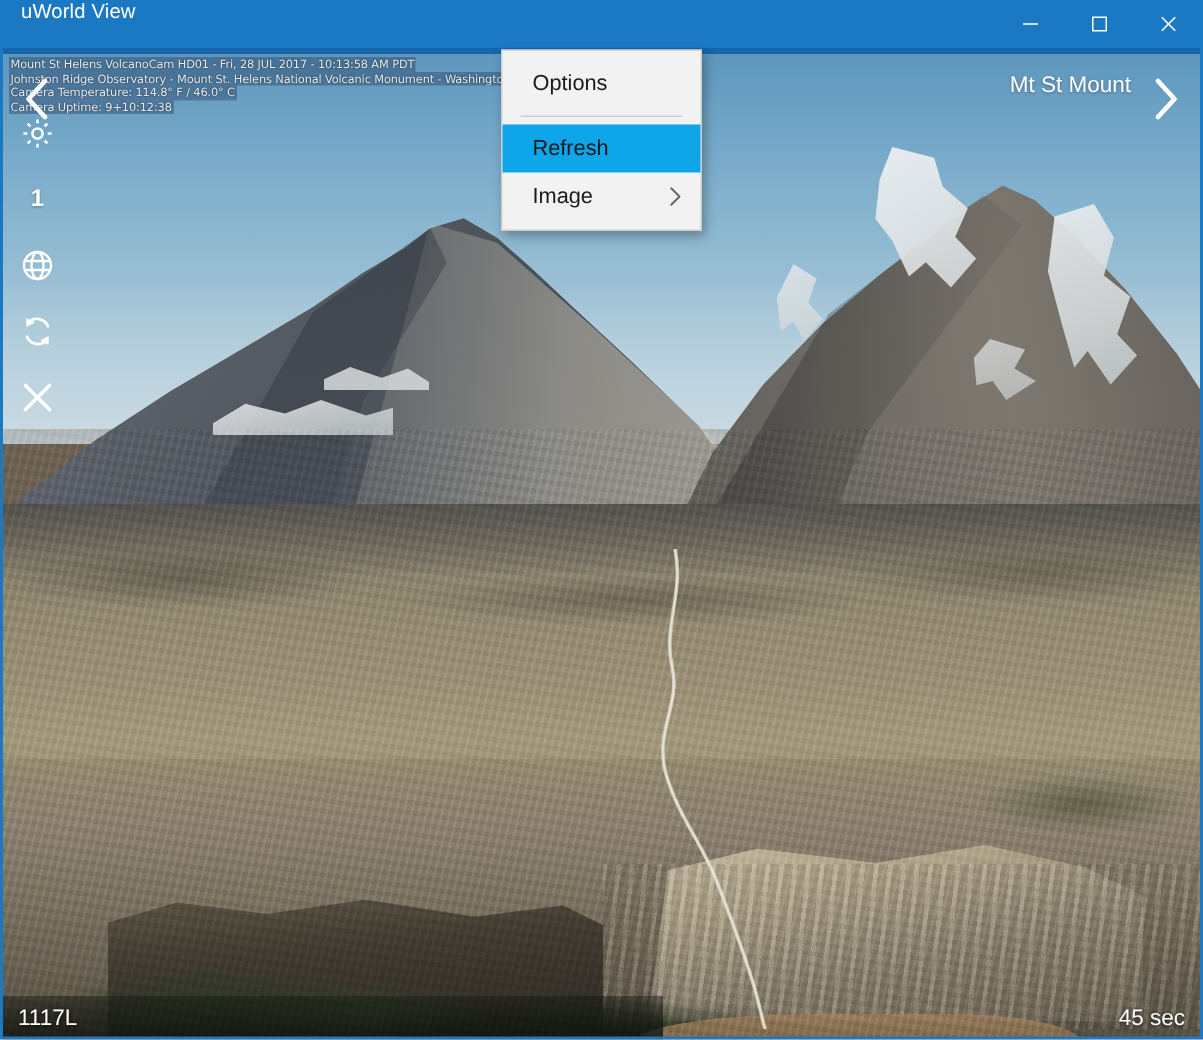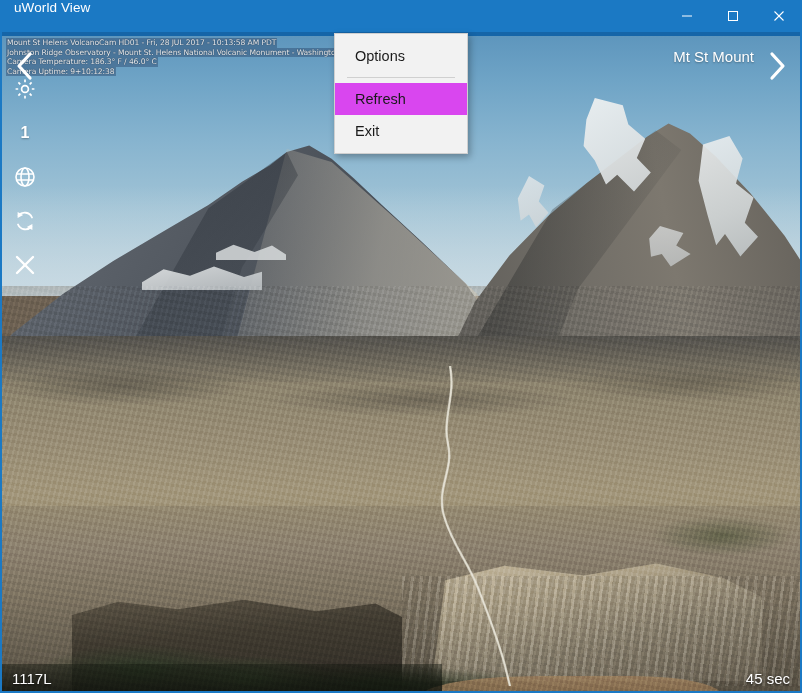--- a/index.html
+++ b/index.html
@@ -340,21 +340,21 @@
   .menu-item {
     position: relative;
     height: 32px;
     display: flex;
     align-items: center;
     padding-left: 20px;
     font-size: 14.5px;
     color: #1a1a1a;
     box-sizing: border-box;
   }
-  .menu-item.highlight { background: #d946ef; }
+  .menu-item.highlight { background: #0ea5e9; }
   .menu-item .submenu-arrow {
     position: absolute;
     right: 12px;
     display: flex; align-items: center;
     color: #555555;
   }
   .menu-sep {
     height: 1px;
     background: #d0d0d0;
     margin: 5px 12px 5px 12px;
@@ -437,21 +437,21 @@
                    C60 178, 76 196, 86 222 C96 248, 104 268, 112 296 L118 320" stroke="#f0ece0" stroke-width="1" fill="none" opacity="0.7"></path>
         </svg>
       </div>
 
       <div class="texture"></div>
     </div>
 
     <div id="caption">
       <span class="cap-line">Mount St Helens VolcanoCam HD01 - Fri, 28 JUL 2017 - 10:13:58 AM PDT</span>
       <span class="cap-line">Johnston Ridge Observatory - Mount St. Helens National Volcanic Monument - Washington State</span>
-      <span class="cap-line">Camera Temperature: 186.3° F / 46.0° C</span>
+      <span class="cap-line">Camera Temperature: 114.8° F / 46.0° C</span>
       <span class="cap-line">Camera Uptime: 9+10:12:38</span>
     </div>
 
     <div id="nav-prev">
       <svg width="20" height="30" viewBox="0 0 20 30">
         <polyline points="15,3 4,15 15,27" fill="none" stroke="#ffffff" stroke-width="3.2" stroke-linecap="round" stroke-linejoin="round"></polyline>
       </svg>
     </div>
     <div id="nav-next">
       <svg width="20" height="30" viewBox="0 0 20 30">
@@ -507,18 +507,23 @@
 
   <div id="context-menu">
     <div class="menu-item">
       <span>Options</span>
     </div>
     <div class="menu-sep"></div>
     <div class="menu-item highlight">
       <span>Refresh</span>
     </div>
     <div class="menu-item">
-      <span>Exit</span>
+      <span>Image</span>
+      <span class="submenu-arrow">
+        <svg width="9" height="14" viewBox="0 0 9 14">
+          <polyline points="1.5,1.5 7,7 1.5,12.5" fill="none" stroke="#666666" stroke-width="1.3" stroke-linecap="round" stroke-linejoin="round"></polyline>
+        </svg>
+      </span>
     </div>
   </div>
 
   <div id="frame-border"></div>
 </div>
 
 </body></html>

